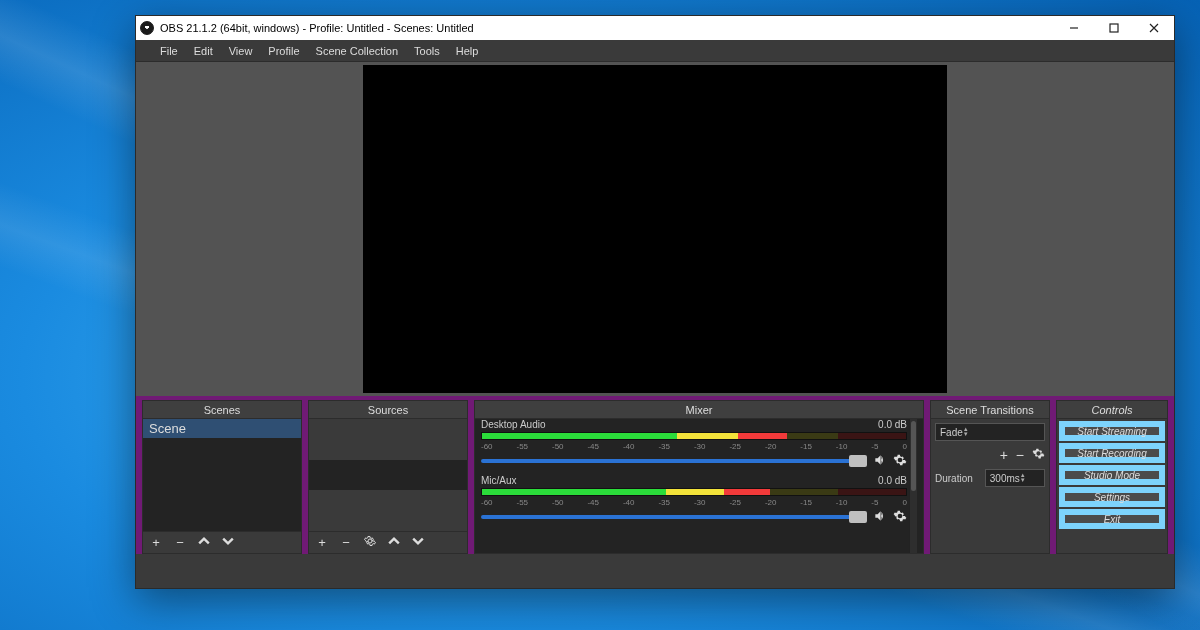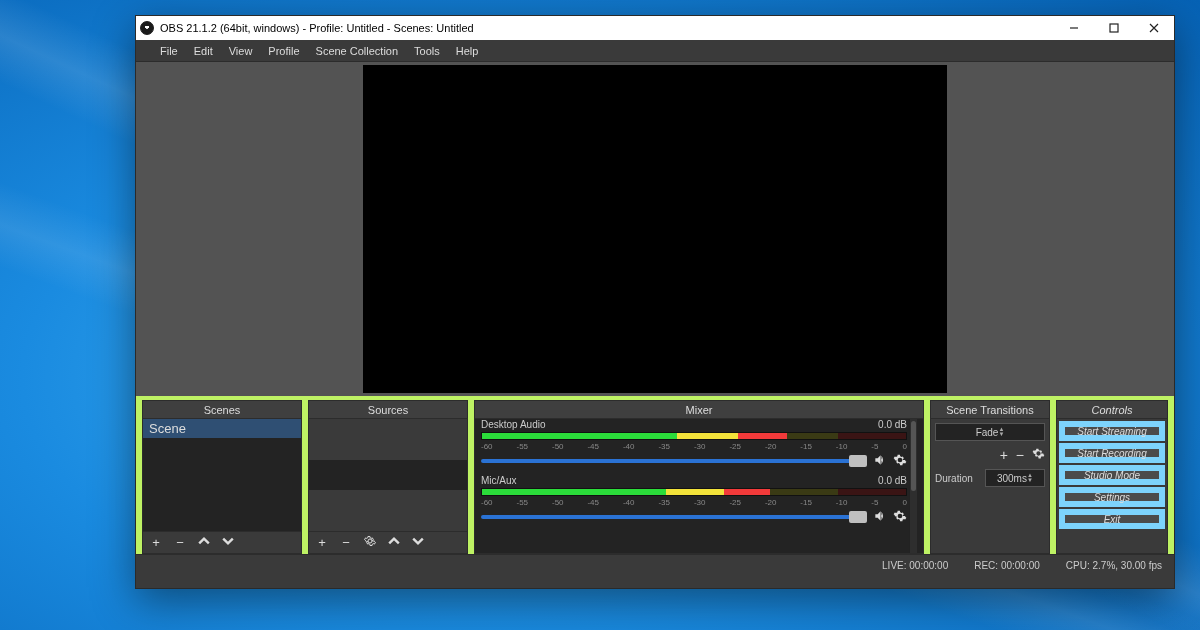--- a/index.html
+++ b/index.html
@@ -47,21 +47,21 @@
   
   .menubar { height: 22px; background:#3a3a3a; color:#ddd; display:flex; align-items:center;
     font-size:11px; gap:0; padding-left:16px; border-bottom:1px solid #2c2c2c;}
   .menubar span { padding: 0 8px; cursor:default; }
 
   
   .preview-area { flex:0 0 auto; height: 334px; background:#535353; display:flex; align-items:center; justify-content:center; }
   .preview { width: 584px; height: 328px; background:#000; }
 
   
-  .docks { display:flex; height:158px; gap:6px; padding:4px 6px 0 6px; background:#bef264;}
+  .docks { display:flex; height:158px; gap:6px; padding:4px 6px 0 6px; background:#701a75;}
   .dock { background:#3a3a3a; display:flex; flex-direction:column; border:1px solid #2c2c2c; }
   .dock-header { height:18px; background:#3f3f3f; color:#ddd; font-size:11px; text-align:center;
     line-height:18px; border-bottom:1px solid #2c2c2c;}
   .dock-body { flex:1; background:#232323; position:relative; overflow:hidden;}
   .dock-toolbar { height:22px; background:#3a3a3a; display:flex; align-items:center; gap:10px; padding:0 6px;
     border-top:1px solid #2c2c2c;}
   .dock-toolbar .tbtn { color:#ddd; font-size:13px; width:14px; text-align:center; cursor:default;}
   .dock-toolbar svg { width:12px; height:12px; stroke:#ddd; stroke-width:2; fill:none; }
 
   .scenes { width:160px; }
@@ -92,21 +92,21 @@
   .track-icons { display:flex; gap:6px; align-items:center; }
   .track-icons svg { width:14px; height:14px; fill:#ddd; }
   .mixer-scroll { width:8px; background:#2e2e2e; border-left:1px solid #222; position:relative;}
   .mixer-scroll::after{content:"";position:absolute;left:1px;right:1px;top:2px;height:70px;background:#555;border-radius:3px;}
 
   
   .transitions { width:120px; }
   .transitions .dock-body { background:#3a3a3a; padding:4px; display:flex; flex-direction:column; gap:6px;}
   .dropdown {
     height:18px; background:#232323; border:1px solid #555; color:#ccc; font-size:10px;
-    display:flex; align-items:center; justify-content:center; padding:0 4px;
+    display:flex; align-items:center; justify-content:flex-start; padding:0 4px;
   }
   .spinner { display:flex; flex-direction:column; gap:0; }
   .spinner span{ font-size:6px; color:#aaa; line-height:5px;}
   .trans-btns { display:flex; justify-content:flex-end; gap:8px; align-items:center; }
   .trans-btns .tbtn { color:#ddd; font-size:14px; cursor:default;}
   .duration-row { display:flex; align-items:center; gap:12px; font-size:10px; color:#ccc;}
   .duration-row .dropdown{ flex:1; }
 
   
   .controls { width:112px;font-style:italic; }
@@ -325,19 +325,14 @@
         <div class="ctrl-btn">Start Streaming</div>
         <div class="ctrl-btn">Start Recording</div>
         <div class="ctrl-btn">Studio Mode</div>
         <div class="ctrl-btn">Settings</div>
         <div class="ctrl-btn">Exit</div>
       </div>
     </div>
 
   </div>
 
-  <div class="statusbar">
-    <span>LIVE: 00:00:00</span>
-    <span>REC: 00:00:00</span>
-    <span>CPU: 2.7%, 30.00 fps</span>
-  </div>
 
 </div>
 
 </body></html>

